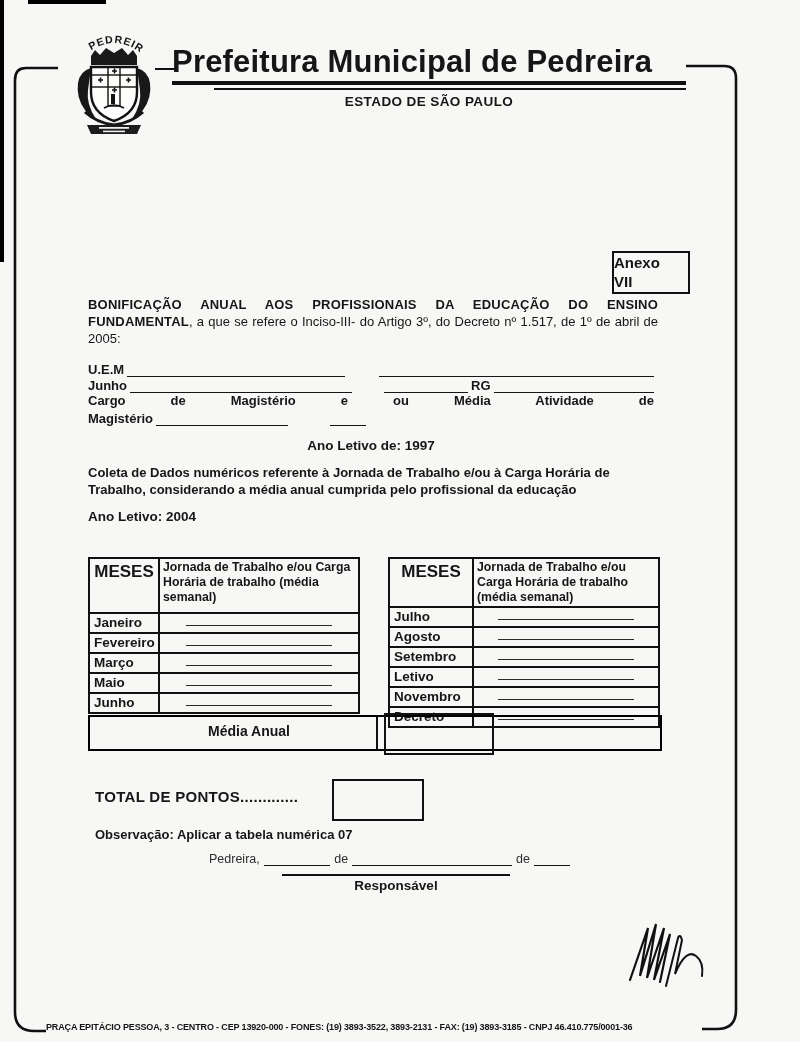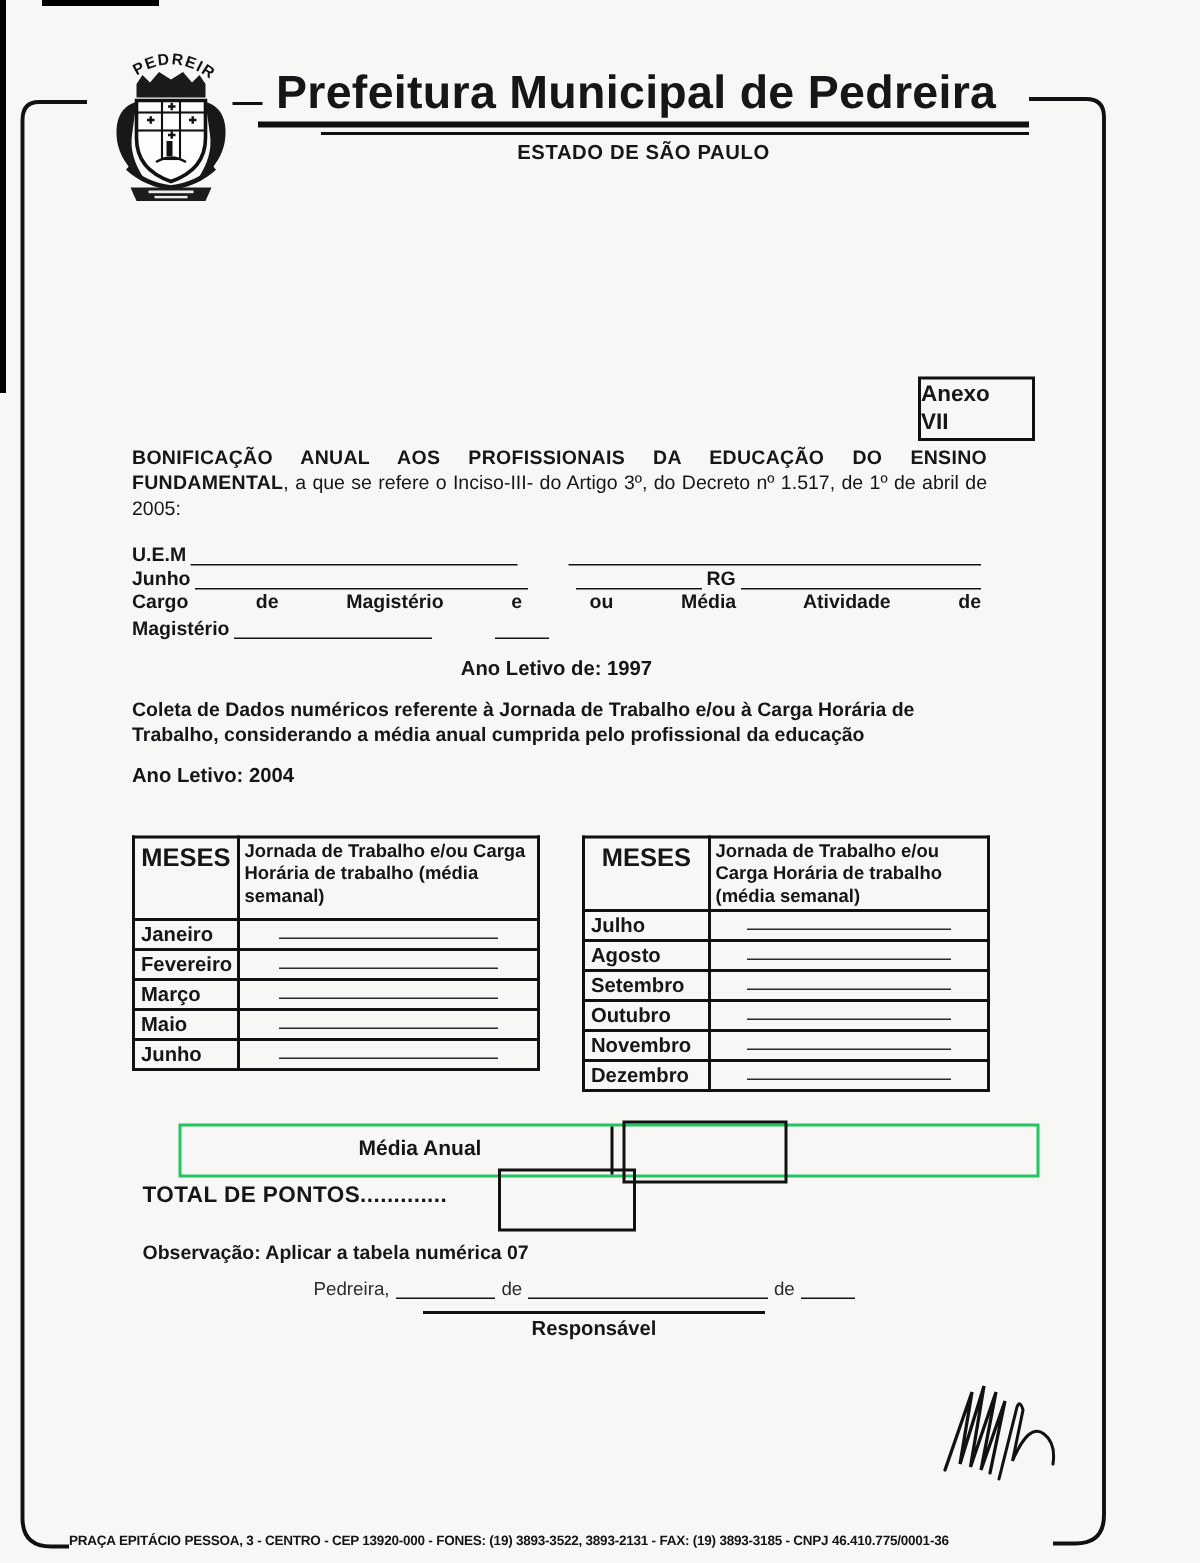--- a/index.html
+++ b/index.html
@@ -10,21 +10,21 @@
   }
   .abs{position:absolute;}
   
   .artifact-top{left:28px;top:0;width:78px;height:4px;background:#000;}
   .artifact-left{left:0;top:0;width:4px;height:262px;background:#000;}
   .artifact-dash{left:155px;top:68px;width:20px;height:2px;background:#111;}
   
   .frame-svg{left:0;top:0;width:800px;height:1042px;pointer-events:none;}
   
   .logo{left:60px;top:26px;width:108px;height:114px;}
-  .title{left:184px;top:44px;width:520px;font-size:31px;font-weight:bold;white-space:nowrap;letter-spacing:.2px;}
+  .title{left:172px;top:44px;width:520px;font-size:31px;font-weight:bold;white-space:nowrap;letter-spacing:.2px;}
   .title-rule1{left:172px;top:81px;width:514px;height:4px;background:#101010;}
   .title-rule2{left:214px;top:88px;width:472px;height:2px;background:#101010;}
   .subtitle{left:172px;top:94px;width:514px;text-align:center;font-size:13.5px;font-weight:bold;letter-spacing:.4px;}
   
   .annex-box{left:612px;top:251px;width:74px;height:38px;border:2px solid #111;font-weight:bold;font-size:15px;line-height:1.25;padding-top:1px;background:#f7f7f5;}
   
   .intro{left:88px;top:297px;width:570px;font-size:13px;line-height:1.3;text-align:justify;}
   .intro b{letter-spacing:.2px;}
   
   .fields{left:88px;top:361px;width:566px;font-size:13px;font-weight:bold;}
@@ -45,21 +45,21 @@
   .tbl-left{left:88px;top:557px;}
   .tbl-right{left:388px;top:557px;}
   .tbl-left th{height:50px;}
   .tbl-right th{height:39px;}
   .tbl td.month{font-size:13.5px;font-weight:bold;padding:1px 0 0 4px;height:17px;white-space:nowrap;margin-top:48px;}
   .tbl td.val{height:17px;}
   .tbl-left col.c1{width:70px;}
   .tbl-right col.c1{width:84px;}
   .cell-line{display:block;margin:11px auto 0;width:74%;border-bottom:1.5px solid #2a2a2a;height:0;}
   
-  .media-band{left:88px;top:749px;width:570px;height:32px;border:2px solid #22c55e;margin-left:31px;}
+  .media-band{left:88px;top:715px;width:570px;height:32px;border:2px solid #000000;}
   .media-label{position:absolute;left:118px;top:6px;font-weight:bold;font-size:14px;}
   .media-divider{position:absolute;left:286px;top:0;height:100%;width:2px;background:#111;}
   .media-inner{position:absolute;left:294px;top:-4px;width:106px;height:38px;border:2px solid #111;}
   
   .total-label{left:95px;top:788px;font-size:15px;font-weight:bold;letter-spacing:.3px;}
   .total-box{left:332px;top:779px;width:88px;height:38px;border:2px solid #111;}
   .obs{left:95px;top:827px;font-size:13px;font-weight:bold;}
   
   .dateline{left:205px;top:851px;width:365px;font-size:12.5px;color:#2d2d2d;display:flex;align-items:flex-end;}
   .dateline .fline{height:14px;}
@@ -210,33 +210,33 @@
             <span class="cell-line"></span>
           </td>
         </tr>
     <tr>
           <td class="month">Setembro</td>
           <td class="val">
             <span class="cell-line"></span>
           </td>
         </tr>
     <tr>
-          <td class="month">Outubro</td>
+          <td class="month">Letivo</td>
           <td class="val">
             <span class="cell-line"></span>
           </td>
         </tr>
     <tr>
           <td class="month">Novembro</td>
           <td class="val">
             <span class="cell-line"></span>
           </td>
         </tr>
     <tr>
-          <td class="month">Dezembro</td>
+          <td class="month">Decreto</td>
           <td class="val">
             <span class="cell-line"></span>
           </td>
         </tr>
   </tbody>
     </table>
 
   <div class="abs media-band">
     <span class="media-label">Média Anual</span>
     <span class="media-divider"></span>

